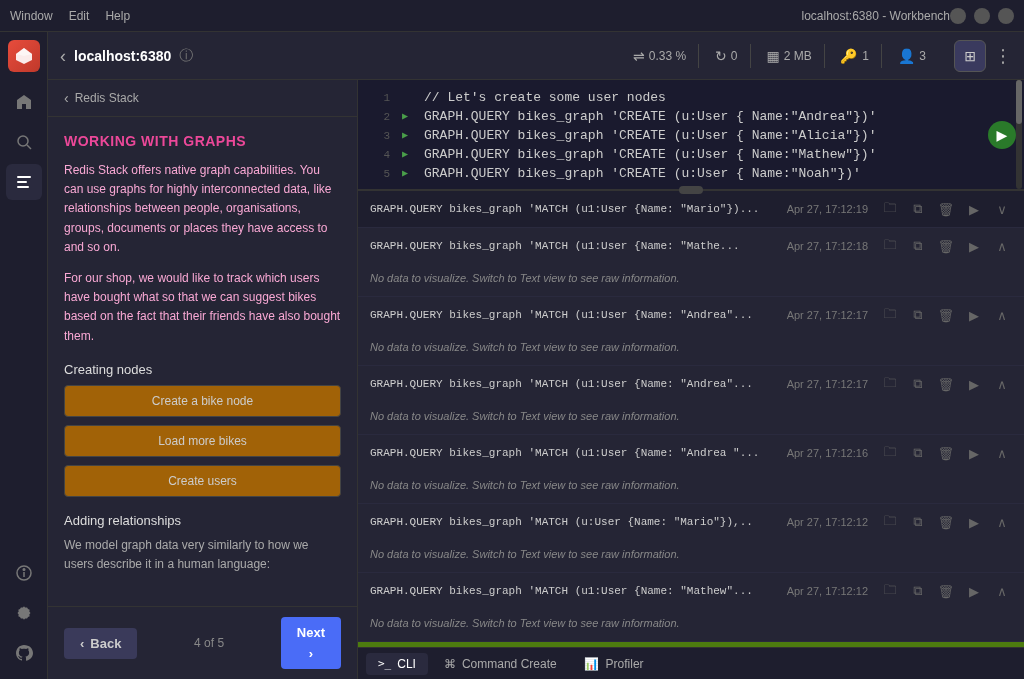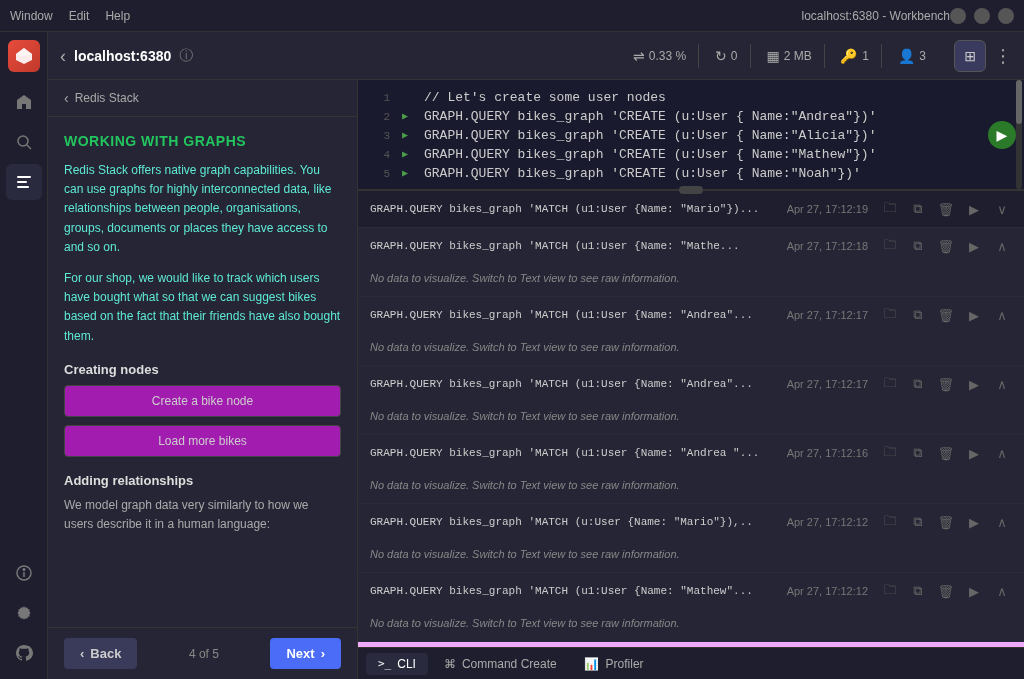--- a/index.html
+++ b/index.html
@@ -181,47 +181,47 @@
       overflow-y: auto;
       padding: 16px;
     }
     .left-panel-content::-webkit-scrollbar { width: 4px; }
     .left-panel-content::-webkit-scrollbar-track { background: #1e1e2e; }
     .left-panel-content::-webkit-scrollbar-thumb { background: #555; border-radius: 2px; }
 
     .section-title {
       font-size: 14px;
       font-weight: 700;
-      color: #22c55e;
+      color: #ec4899;
       margin-bottom: 12px;
       letter-spacing: 0.5px;
     }
     .section-text {
       font-size: 12px;
-      color: #5eead4;
+      color: #f9a8d4;
       line-height: 1.6;
       margin-bottom: 12px;
     }
     .subsection-title {
       font-size: 13px;
-      font-weight: 700;
+      font-weight: 400;
       color: #ddd;
       margin: 16px 0 8px 0;
     }
     .subsection-text {
       font-size: 12px;
       color: #aaa;
       line-height: 1.6;
       margin-bottom: 12px;
     }
 
     .action-btn {
       width: 100%;
       padding: 8px 16px;
-      background: #a21caf;
+      background: #a16207;
       border: 1px solid #444;
       border-radius: 4px;
       color: #ccc;
       font-size: 12px;
       cursor: pointer;
       text-align: center;
       margin-bottom: 8px;
       display: block;
     }
 
@@ -245,20 +245,21 @@
       font-size: 13px;
       font-weight: 600;
     }
     .nav-btn.back-nav {
       background: #3a3a5a;
       color: #ccc;
     }
     .nav-btn.next-nav {
       background: #4a6cf7;
       color: #fff;
+      flex-direction: column;
     }
     .page-indicator {
       font-size: 12px;
       color: #888;
     }
 
     
     .bottom-tabs {
       height: 32px;
       background: #1e1e2e;
@@ -357,21 +358,21 @@
       width: 100%;
       height: 40%;
       background: #666;
       border-radius: 3px;
     }
 
     
     .results-area {
       flex: 1;
       overflow-y: auto;
-      background: #f0abfc;
+      background: #4d7c0f;
     }
     .results-area::-webkit-scrollbar { width: 6px; }
     .results-area::-webkit-scrollbar-track { background: #1a1a2e; }
     .results-area::-webkit-scrollbar-thumb { background: #555; border-radius: 3px; }
 
     .result-group {
       border-bottom: 1px solid #2a2a3e;
     }
     .result-header {
       display: flex;
@@ -549,20 +550,21 @@
         </div>
         <div class="left-panel-content">
           <div class="section-title">WORKING WITH GRAPHS</div>
           <div class="section-text">Redis Stack offers native graph capabilities. You can use graphs for highly interconnected data, like relationships between people, organisations, groups, documents or places they have access to and so on.</div>
           <div class="section-text">For our shop, we would like to track which users have bought what so that we can suggest bikes based on the fact that their friends have also bought them.</div>
 
           <div class="subsection-title">Creating nodes</div>
 
           <button class="action-btn">Create a bike node</button>
           <button class="action-btn">Load more bikes</button>
+          <button class="action-btn">Create users</button>
 
           <div class="subsection-title">Adding relationships</div>
           <div class="subsection-text">We model graph data very similarly to how we users describe it in a human language:</div>
 
         </div>
 
         <div class="nav-footer">
           <button class="nav-btn back-nav">
             <span>‹</span>
             <span>Back</span>

